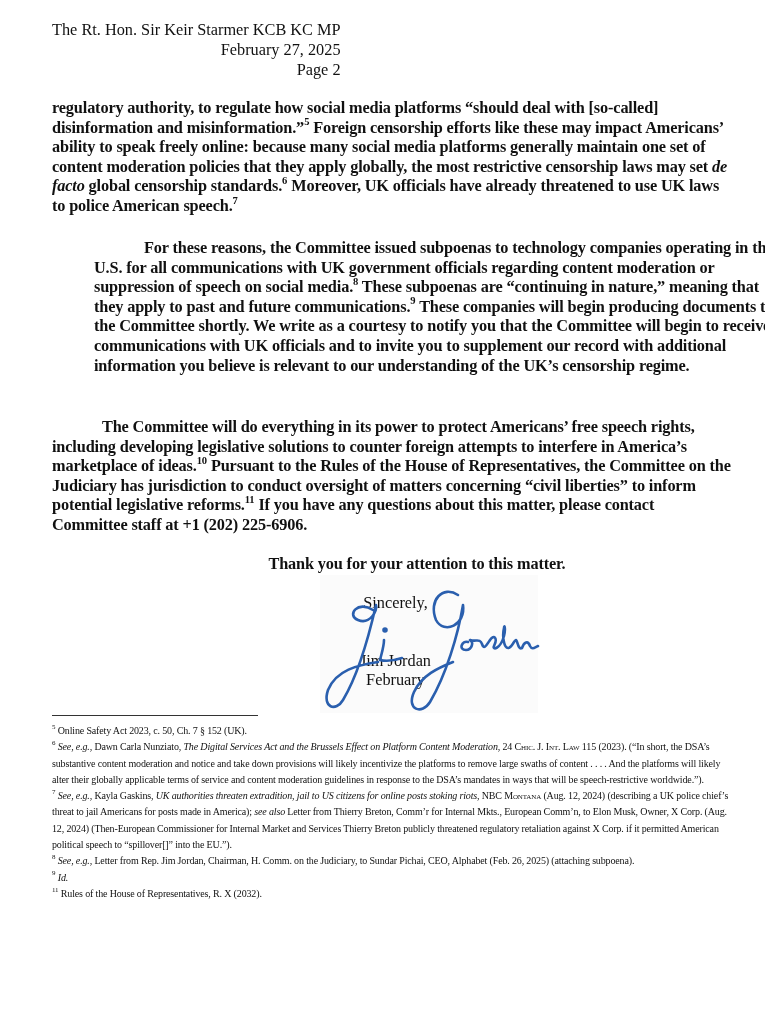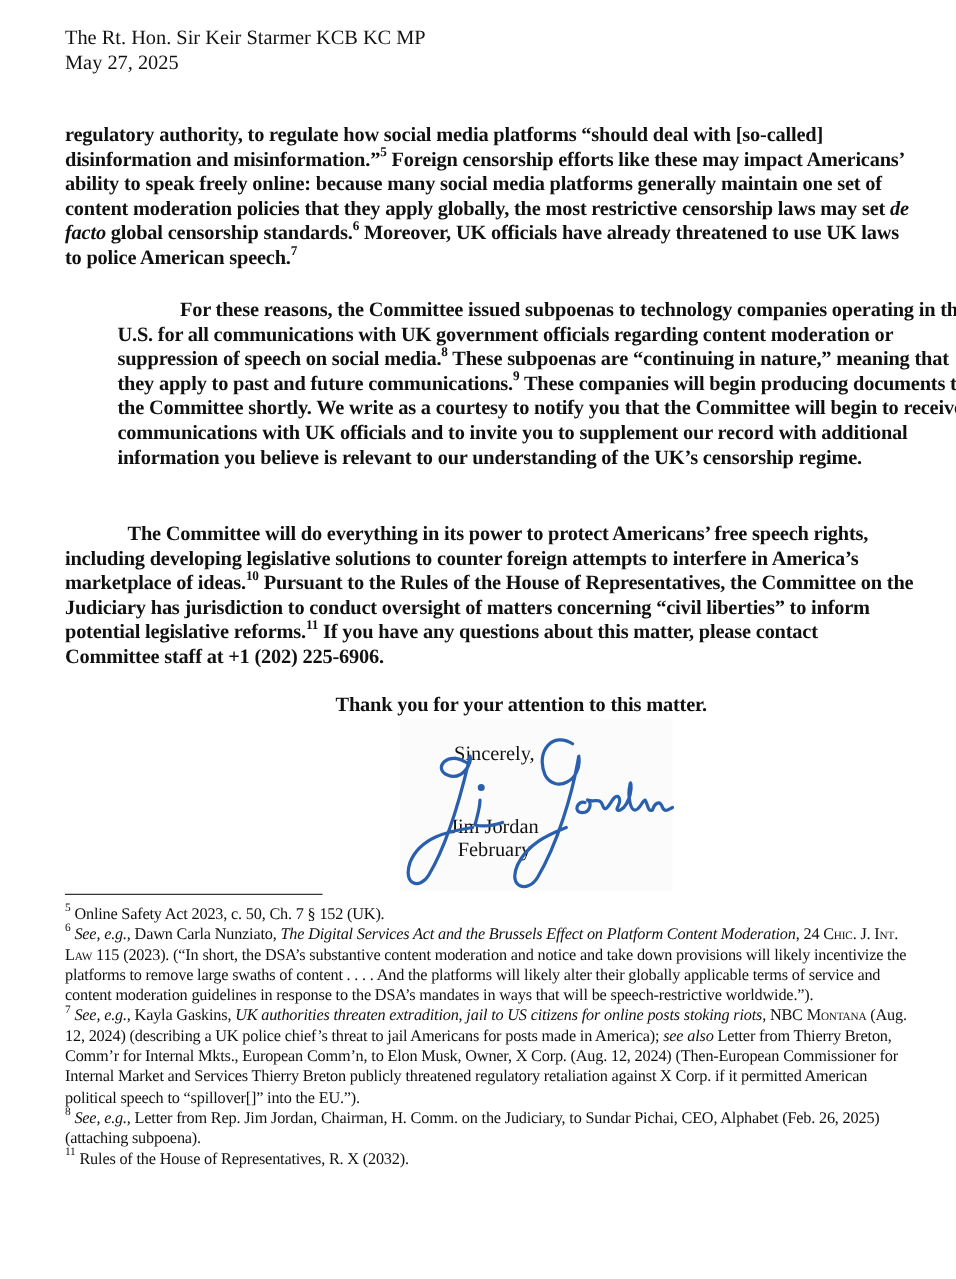--- a/index.html
+++ b/index.html
@@ -2,47 +2,48 @@
 <html><head>
 <meta charset="utf-8">
 <style>
   html, body { margin: 0; padding: 0; background: #ffffff; }
   body {
     width: 765px; height: 1023px; position: relative; overflow: hidden;
     font-family: "Liberation Serif", "DejaVu Serif", serif;
     color: #111111;
   }
   .header { position: absolute; left: 52px; top: 20px; font-size: 16.3px; line-height: 20px; }
-  .header div { white-space: nowrap; }
+  .header div { white-space: nowrap; text-align: right; }
   .body-text { position: absolute; left: 52px; width: 680px; font-size: 16.3px; line-height: 19.6px; letter-spacing: -0.15px; }
   .p1 { top: 98px; }
   .p2 { top: 238px; margin-left: 42px; }
   .p3 { top: 417px; }
   .p4 { top: 554px; text-align: center; }
   .body-text p { margin: 0; font-weight: bold; }
   .indent { text-indent: 50px; }
   sup { font-size: 65%; line-height: 0; vertical-align: super; position: relative; top: -1px; }
   .sig-block { position: absolute; left: 360px; top: 593px; font-size: 16.3px; line-height: 19.6px; z-index: 2; text-align: center; }
   .sig-block div { white-space: nowrap; }
   .sig-gap { height: 38px; }
   .signature { position: absolute; left: 318px; top: 580px; width: 230px; height: 140px; z-index: 3; pointer-events: none; }
   .sig-bg { position: absolute; left: 320px; top: 575px; width: 218px; height: 138px; background: #fbfbfb; z-index: 1; }
   .fn-rule { position: absolute; left: 52px; top: 715px; width: 206px; height: 0; border-top: 1px solid #333; }
-  .footnotes { position: absolute; left: 52px; top: 723px; width: 682px; font-size: 13px; line-height: 16.3px; letter-spacing: -0.15px; }
+  .footnotes { position: absolute; left: 52px; top: 723px; width: 682px; font-size: 10px; line-height: 16.3px; letter-spacing: -0.15px; }
   .footnotes p { margin: 0; }
   .fn sup { font-size: 70%; top: -1px; }
   .sc { font-variant: small-caps; }
   i { font-style: italic; }
 </style>
 </head>
 <body>
 
 <div class="header">
   <div>The Rt. Hon. Sir Keir Starmer KCB KC MP</div>
-  <div>May 27, 2025</div>
+  <div>February 27, 2025</div>
+  <div>Page 2</div>
 </div>
 
 <div class="body-text p1">
   <p><span>regulatory authority, to regulate how social media platforms “should deal with [so-called] disinformation and misinformation.”</span><sup>5</sup><span> Foreign censorship efforts like these may impact Americans’ ability to speak freely online: because many social media platforms generally maintain one set of content moderation policies that they apply globally, the most restrictive censorship laws may set </span><i>de facto</i><span> global censorship standards.</span><sup>6</sup><span> Moreover, UK officials have already threatened to use UK laws to police American speech.</span><sup>7</sup></p>
 </div>
 
 <div class="body-text p2">
   <p class="indent"><span>For these reasons, the Committee issued subpoenas to technology companies operating in the U.S. for all communications with UK government officials regarding content moderation or suppression of speech on social media.</span><sup>8</sup><span> These subpoenas are “continuing in nature,” meaning that they apply to past and future communications.</span><sup>9</sup><span> These companies will begin producing documents to the Committee shortly. We write as a courtesy to notify you that the Committee will begin to receive communications with UK officials and to invite you to supplement our record with additional information you believe is relevant to our understanding of the UK’s censorship regime.</span></p>
 </div>
 
@@ -75,14 +76,15 @@
   <path d="M150 62 C144 60, 140 70, 148 70 C154 70, 156 62, 152 60 C158 62, 162 58, 164 64 C166 70, 168 66, 172 60 C176 54, 180 58, 176 66 C174 70, 182 70, 186 56 C188 48, 186 44, 186 48 C184 56, 186 68, 190 68 C194 68, 196 60, 198 60 C200 62, 200 70, 204 68 C206 62, 210 60, 212 66 C214 70, 216 68, 220 66"></path>
 </svg>
 
 <div class="fn-rule"></div>
 
 <div class="footnotes fn">
   <p><sup>5</sup> <span>Online Safety Act 2023, c. 50, Ch. 7 § 152 (UK).</span></p>
   <p><sup>6</sup> <i>See, e.g.,</i><span> Dawn Carla Nunziato, </span><i>The Digital Services Act and the Brussels Effect on Platform Content Moderation</i><span>, 24 </span><span class="sc">Chic. J. Int. Law</span><span> 115 (2023). (“In short, the DSA’s substantive content moderation and notice and take down provisions will likely incentivize the platforms to remove large swaths of content . . . . And the platforms will likely alter their globally applicable terms of service and content moderation guidelines in response to the DSA’s mandates in ways that will be speech-restrictive worldwide.”).</span></p>
   <p><sup>7</sup> <i>See, e.g.,</i><span> Kayla Gaskins, </span><i>UK authorities threaten extradition, jail to US citizens for online posts stoking riots</i><span>, </span><span class="sc">NBC Montana</span><span> (Aug. 12, 2024) (describing a UK police chief’s threat to jail Americans for posts made in America); </span><i>see also</i><span> Letter from Thierry Breton, Comm’r for Internal Mkts., European Comm’n, to Elon Musk, Owner, X Corp. (Aug. 12, 2024) (Then-European Commissioner for Internal Market and Services Thierry Breton publicly threatened regulatory retaliation against X Corp. if it permitted American political speech to “spillover[]” into the EU.”).</span></p>
   <p><sup>8</sup> <i>See, e.g.,</i><span> Letter from Rep. Jim Jordan, Chairman, H. Comm. on the Judiciary, to Sundar Pichai, CEO, Alphabet (Feb. 26, 2025) (attaching subpoena).</span></p>
+  <p><sup>9</sup> <i>Id.</i></p>
   <p><sup>11</sup> <span>Rules of the House of Representatives, R. X (2032).</span></p>
 </div>
 
 </body></html>

